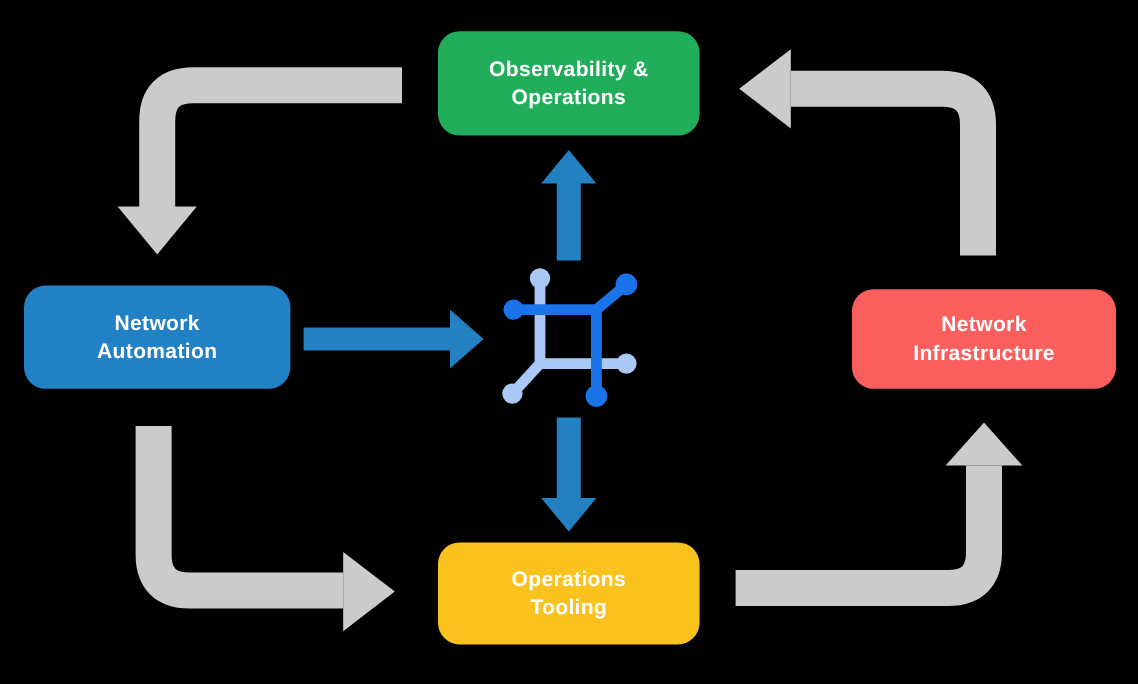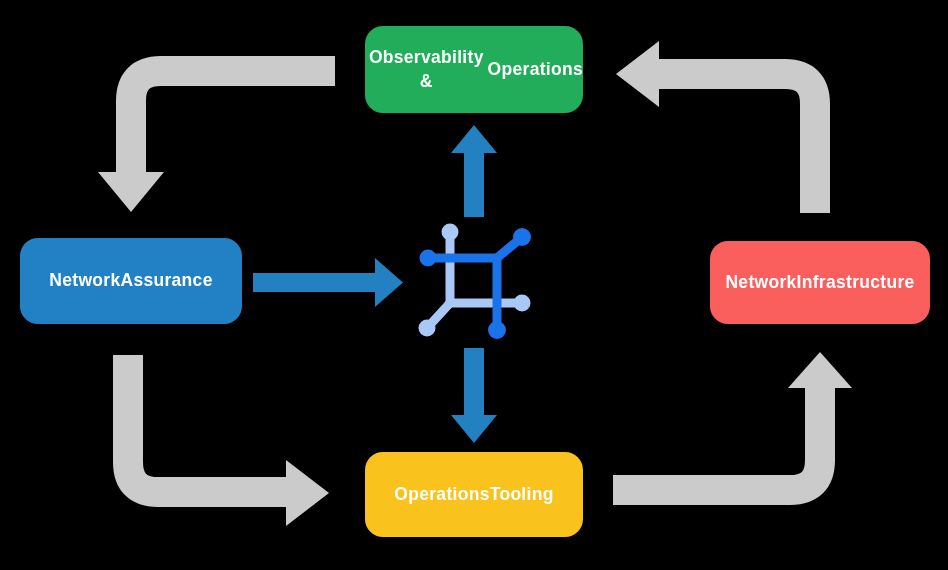--- a/index.html
+++ b/index.html
@@ -2,21 +2,21 @@
 <html><head>
 <meta charset="utf-8">
 <style>
   html,body{margin:0;padding:0;background:#000;}
   .stage{
     position:relative;width:948px;height:570px;background:#000000;
     overflow:hidden;font-family:"Liberation Sans","DejaVu Sans",sans-serif;
   }
   .arrow-layer{position:absolute;left:0;top:0;width:948px;height:570px;}
   .node{
-    position:absolute;border-radius:18px;display:flex;flex-direction:row;
+    position:absolute;border-radius:18px;display:flex;flex-direction:column;
     align-items:center;justify-content:center;color:#ffffff;
     font-size:17.5px;font-weight:600;letter-spacing:.3px;line-height:1.32;
     text-align:center;
   }
   .node span{display:block;}
   .node-observability{left:365px;top:26px;width:218px;height:87px;background:#22AD5A;}
   .node-operations{left:20px;top:238px;width:222px;height:86px;background:#2281C4;}
   .node-infrastructure{left:710px;top:241px;width:220px;height:83px;background:#FA5F5E;}
   .node-automation{left:365px;top:452px;width:218px;height:85px;background:#FAC21D;}
 </style>
@@ -83,21 +83,21 @@
     </g>
   </svg>
 
   <div class="node node-observability">
     <span>Observability &amp;</span>
     <span>Operations</span>
   </div>
 
   <div class="node node-operations">
     <span>Network</span>
-    <span>Assurance</span>
+    <span>Automation</span>
   </div>
 
   <div class="node node-infrastructure">
     <span>Network</span>
     <span>Infrastructure</span>
   </div>
 
   <div class="node node-automation">
     <span>Operations</span>
     <span>Tooling</span>

